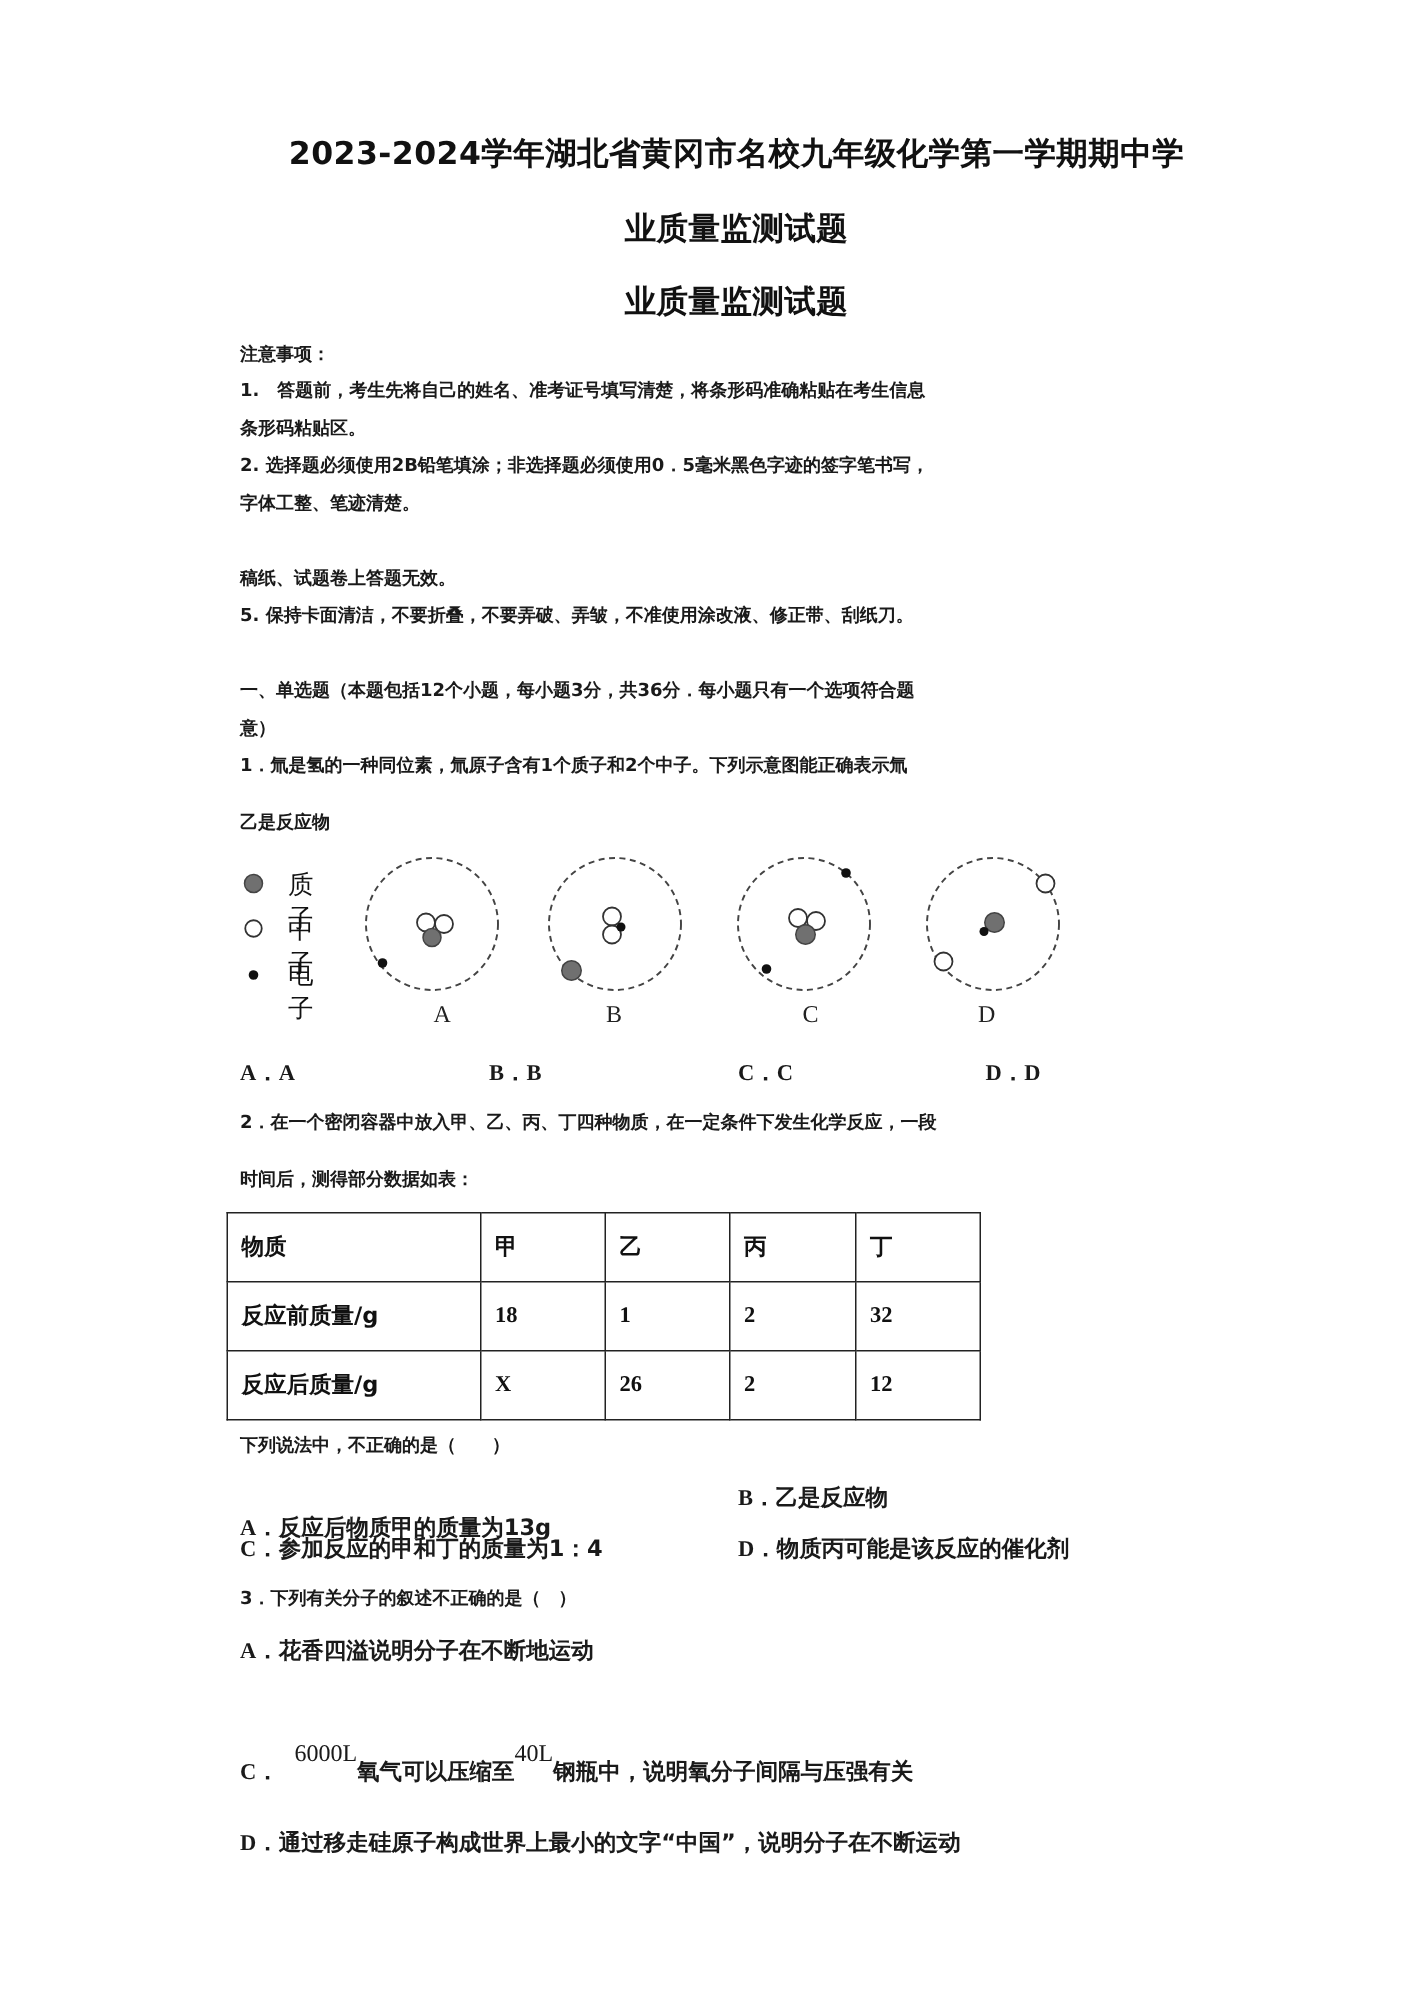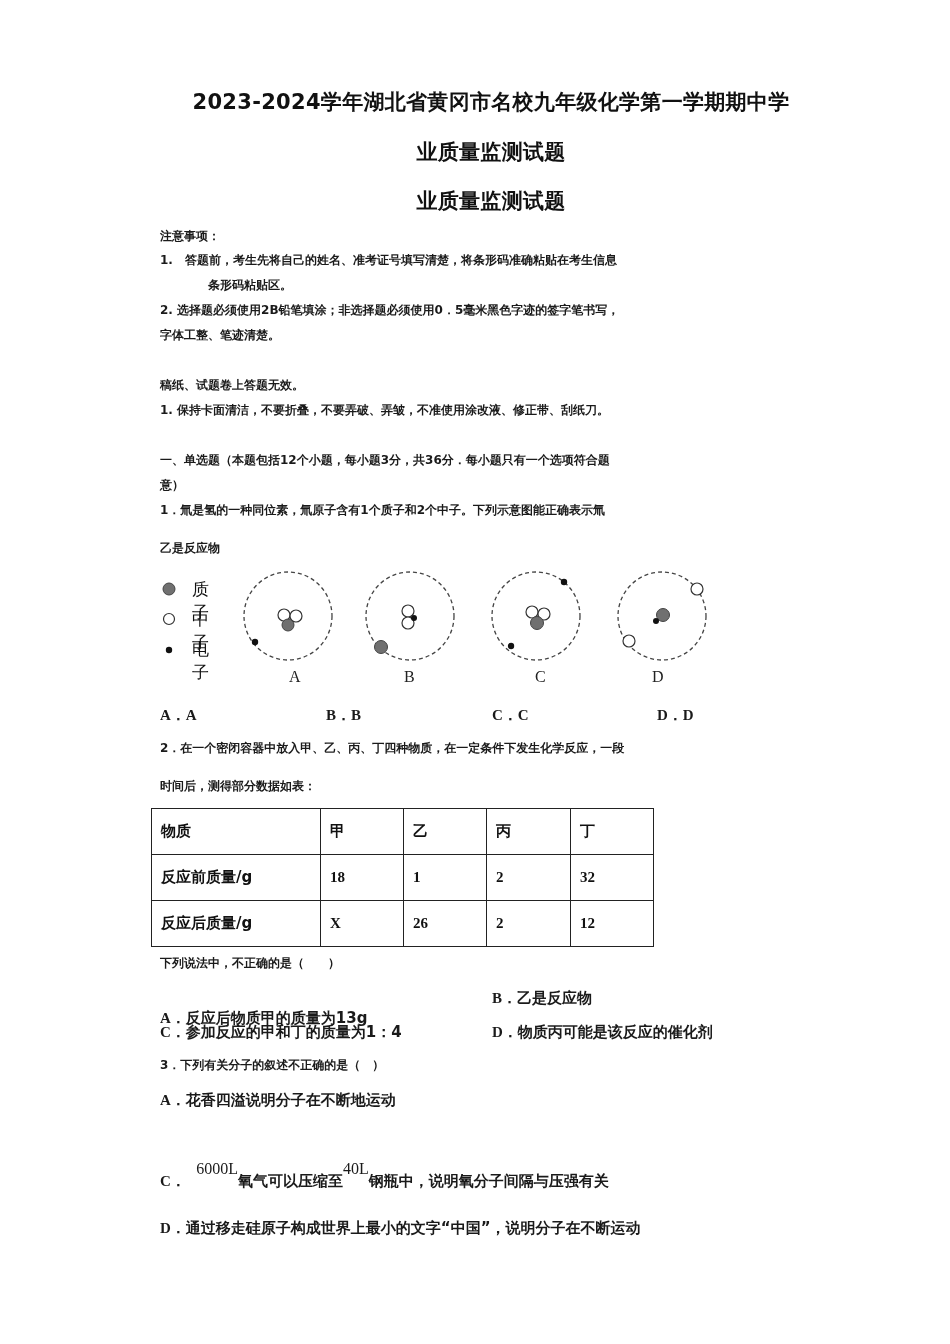--- a/index.html
+++ b/index.html
@@ -24,25 +24,25 @@
 <body>
 
 <div class="page">
 
   <div class="title" style="top:88px;">2023-2024学年湖北省黄冈市名校九年级化学第一学期期中学</div>
   <div class="title" style="top:138px;">业质量监测试题</div>
   <div class="title" style="top:187px;">业质量监测试题</div>
 
   <div class="line" style="top:228px;">注意事项：</div>
   <div class="line" style="top:252px;">1.　答题前，考生先将自己的姓名、准考证号填写清楚，将条形码准确粘贴在考生信息</div>
-  <div class="line" style="top:277px;margin-left:48px;">条形码粘贴区。</div>
+  <div class="line" style="top:277px;">条形码粘贴区。</div>
   <div class="line" style="top:302px;">2. 选择题必须使用2B铅笔填涂；非选择题必须使用0．5毫米黑色字迹的签字笔书写，</div>
   <div class="line" style="top:327px;">字体工整、笔迹清楚。</div>
   <div class="line" style="top:377px;">稿纸、试题卷上答题无效。</div>
-  <div class="line" style="top:402px;">1. 保持卡面清洁，不要折叠，不要弄破、弄皱，不准使用涂改液、修正带、刮纸刀。</div>
+  <div class="line" style="top:402px;">5. 保持卡面清洁，不要折叠，不要弄破、弄皱，不准使用涂改液、修正带、刮纸刀。</div>
 
   <div class="line" style="top:452px;">一、单选题（本题包括12个小题，每小题3分，共36分．每小题只有一个选项符合题</div>
   <div class="line" style="top:477px;">意）</div>
 
   <div class="line" style="top:502px;">1．氚是氢的一种同位素，氚原子含有1个质子和2个中子。下列示意图能正确表示氚</div>
   <div class="line" style="top:540px;">乙是反应物</div>
 
   <div class="legend">
     <div class="legend-row">
       <svg width="20" height="20" style="position:absolute;left:0;top:4px;">

